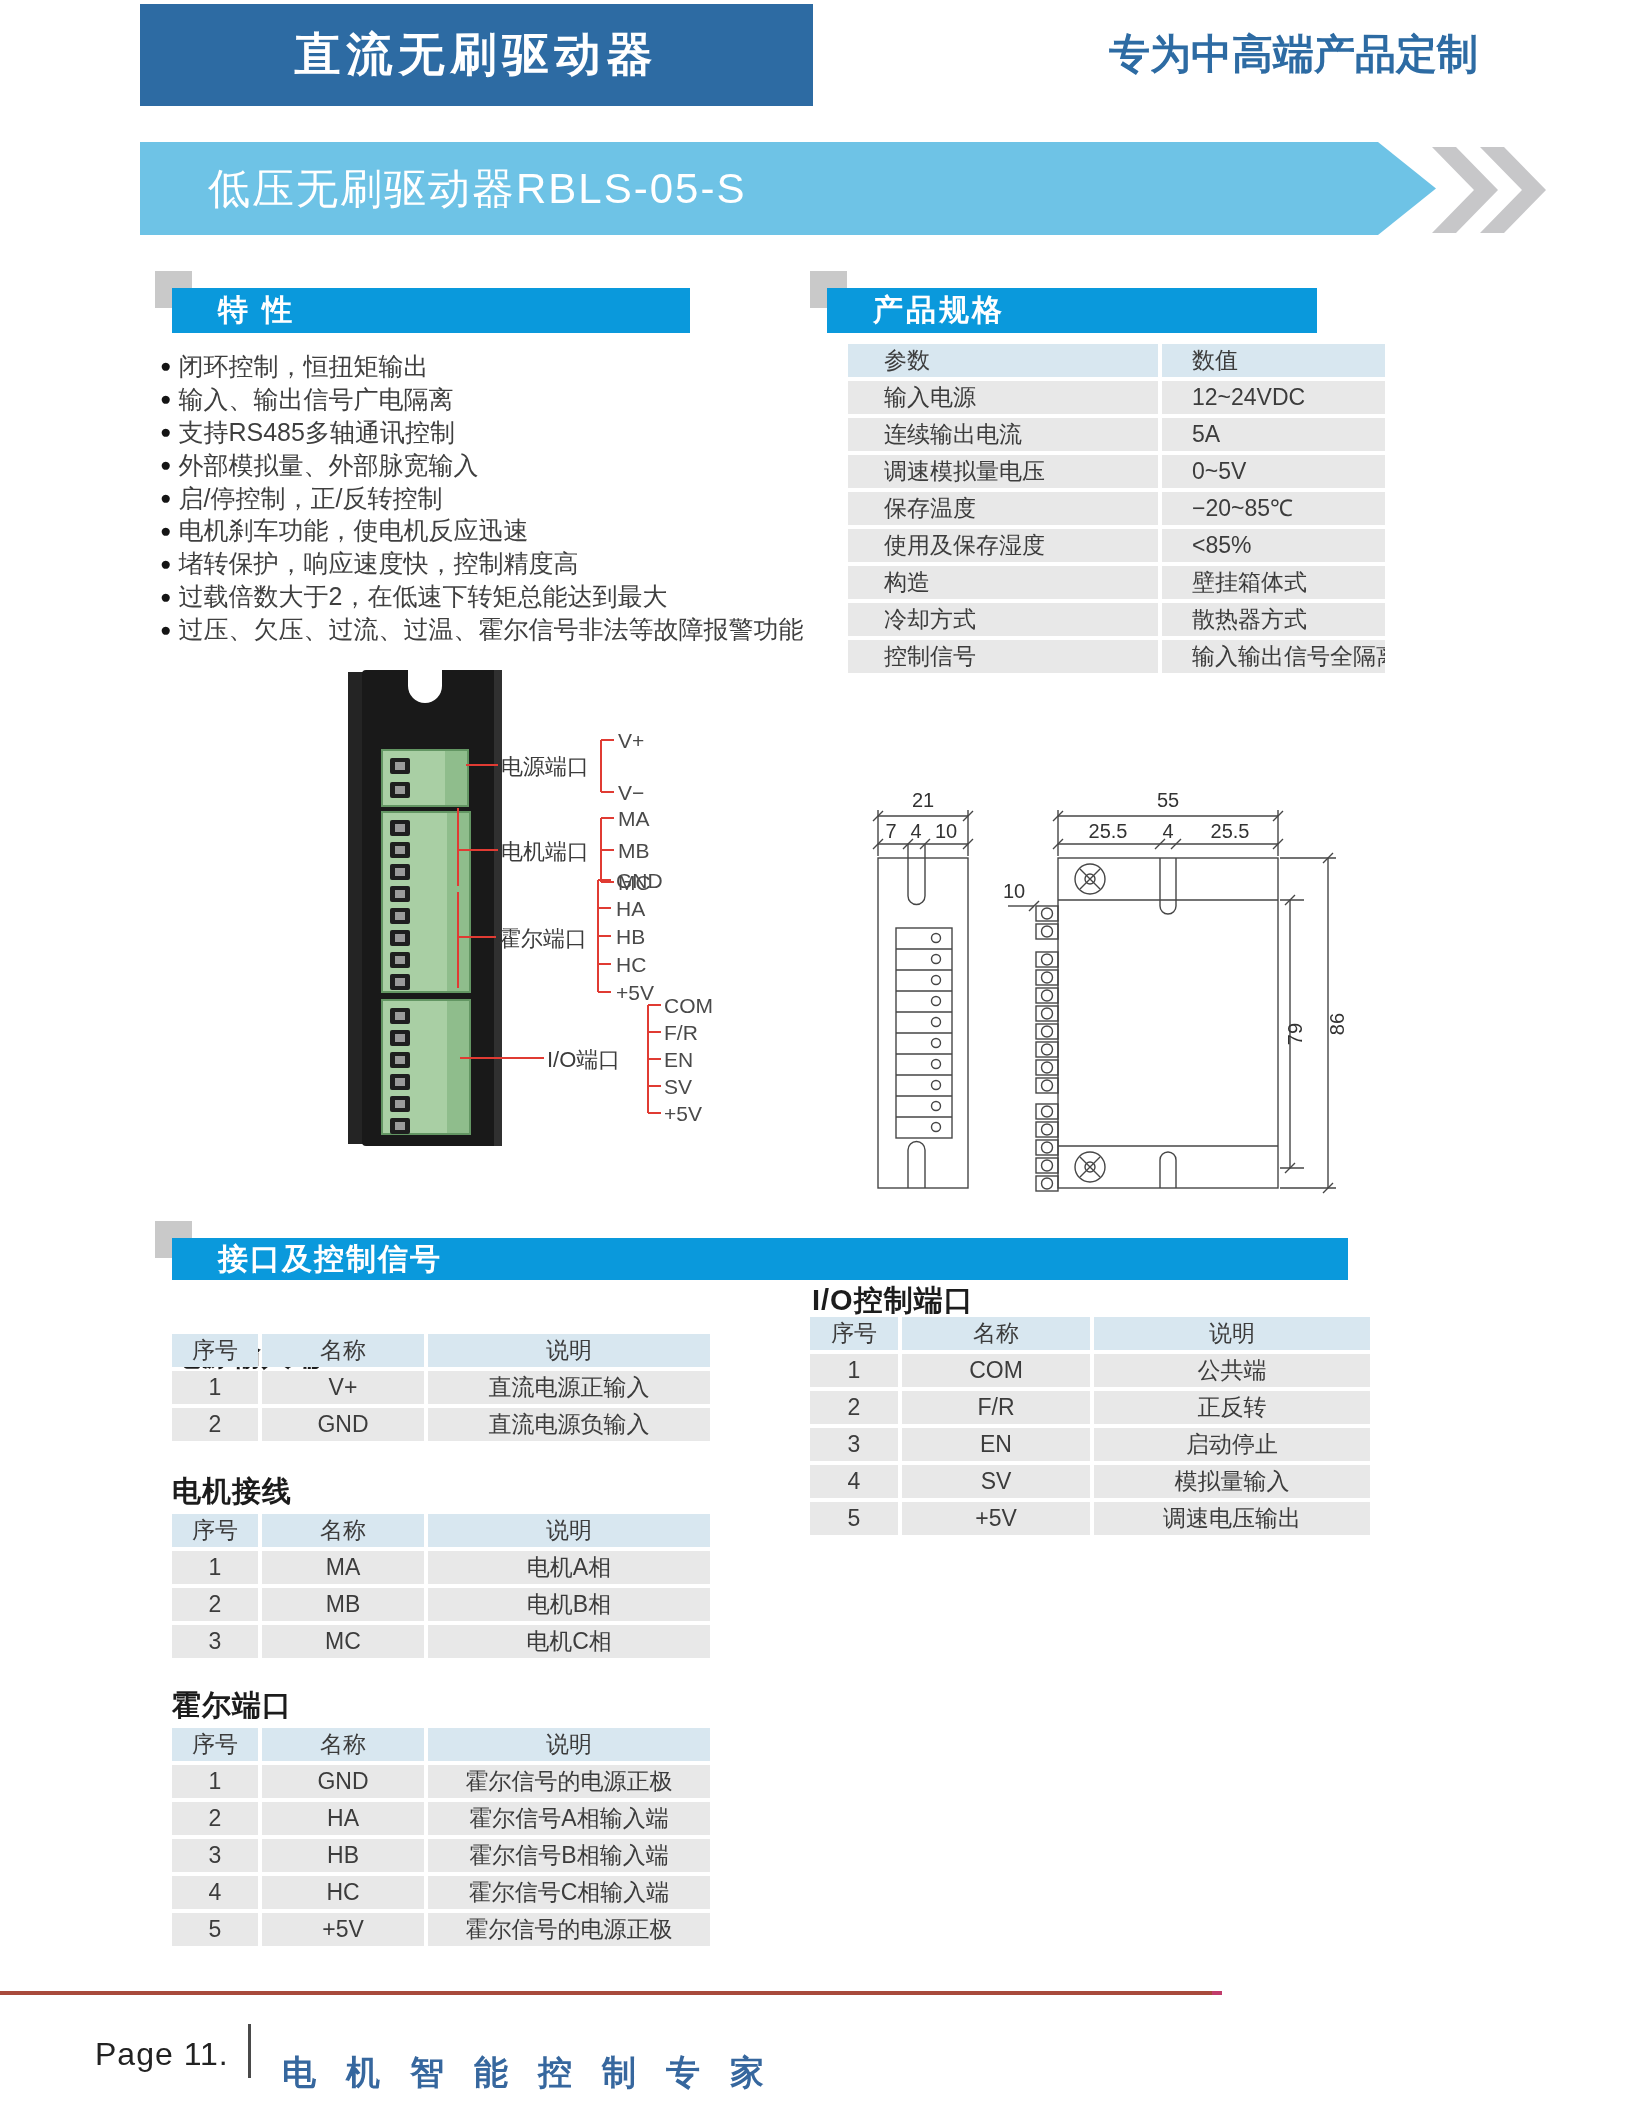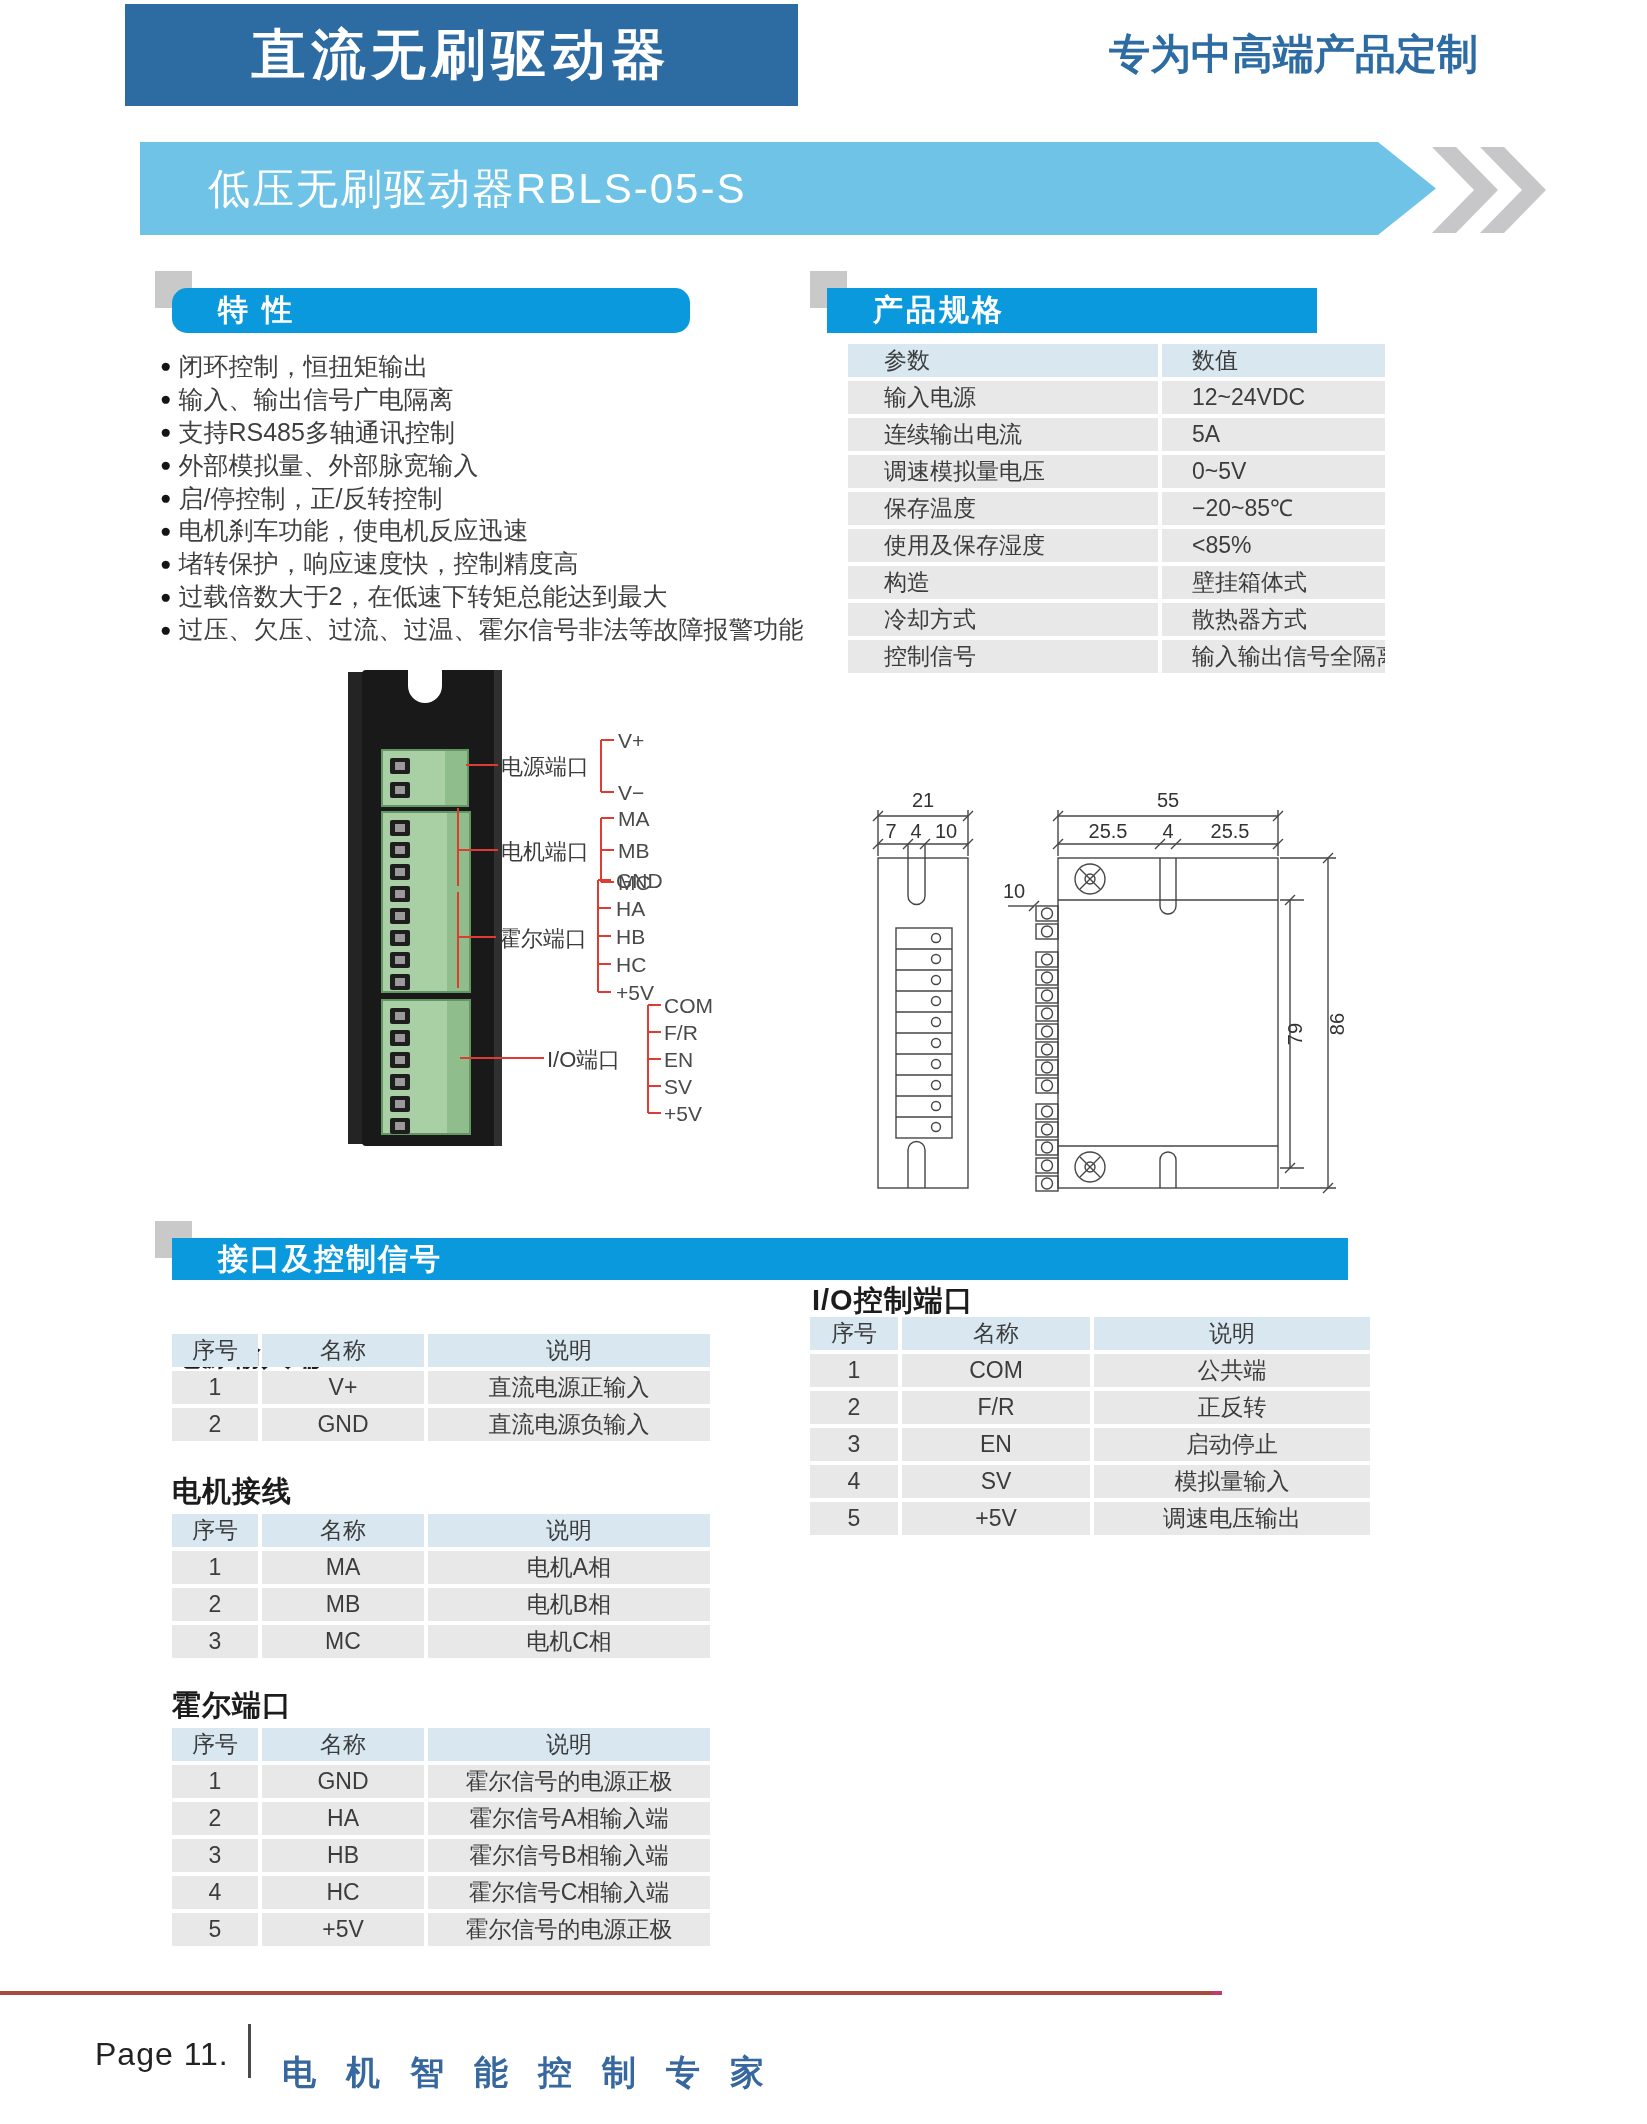--- a/index.html
+++ b/index.html
@@ -1,21 +1,21 @@
 <!DOCTYPE html>
 <html><head>
 <meta charset="utf-8">
 <style>
   html,body{margin:0;padding:0;background:#ffffff;}
   #page{position:relative;width:1647px;height:2124px;background:#ffffff;
         font-family:"Liberation Sans",sans-serif;overflow:hidden;}
 
   
-  .top-banner{position:absolute;left:125px;top:4px;width:673px;height:102px;background:#2d6ba3;
-              color:#fff;font-size:54px;font-weight:bold;letter-spacing:6px;
+  .top-banner{position:absolute;left:140px;top:4px;width:673px;height:102px;background:#2d6ba3;
+              color:#fff;font-size:46px;font-weight:bold;letter-spacing:6px;
               display:flex;align-items:center;justify-content:center;}
   .tagline{position:absolute;left:1000px;top:27px;width:478px;text-align:right;
            font-size:41px;font-weight:bold;color:#2d6ba3;}
   .product-banner{position:absolute;left:140px;top:142px;width:1296px;height:93px;background:#6ec3e6;
                   color:#fff;font-size:42px;letter-spacing:2px;display:flex;align-items:center;
                   padding-left:68px;box-sizing:border-box;
                   clip-path:polygon(0 0,calc(100% - 58px) 0,100% 50%,calc(100% - 58px) 100%,0 100%);}
   .chevrons{position:absolute;left:1432px;top:147px;}
 
   
@@ -69,21 +69,21 @@
 
   <div class="product-banner">
     <span>低压无刷驱动器RBLS-05-S</span>
   </div>
   <svg class="chevrons" width="118" height="86" viewBox="0 0 118 86">
     <polygon points="0,0 24,0 66,43 24,86 0,86 42,43" fill="#c7c7c9"></polygon>
     <polygon points="48,0 72,0 114,43 72,86 48,86 90,43" fill="#c7c7c9"></polygon>
   </svg>
 
   <div class="sq" style="left:155px;top:271px;"></div>
-  <div class="bar" style="left:172px;top:288px;width:518px;border-radius:15px;">
+  <div class="bar" style="left:172px;top:288px;width:518px;">
     <span>特 性</span>
   </div>
   <div class="bullets">
     <div class="bullet">闭环控制，恒扭矩输出</div>
     <div class="bullet">输入、输出信号广电隔离</div>
     <div class="bullet">支持RS485多轴通讯控制</div>
     <div class="bullet">外部模拟量、外部脉宽输入</div>
     <div class="bullet">启/停控制，正/反转控制</div>
     <div class="bullet">电机刹车功能，使电机反应迅速</div>
     <div class="bullet">堵转保护，响应速度快，控制精度高</div>

